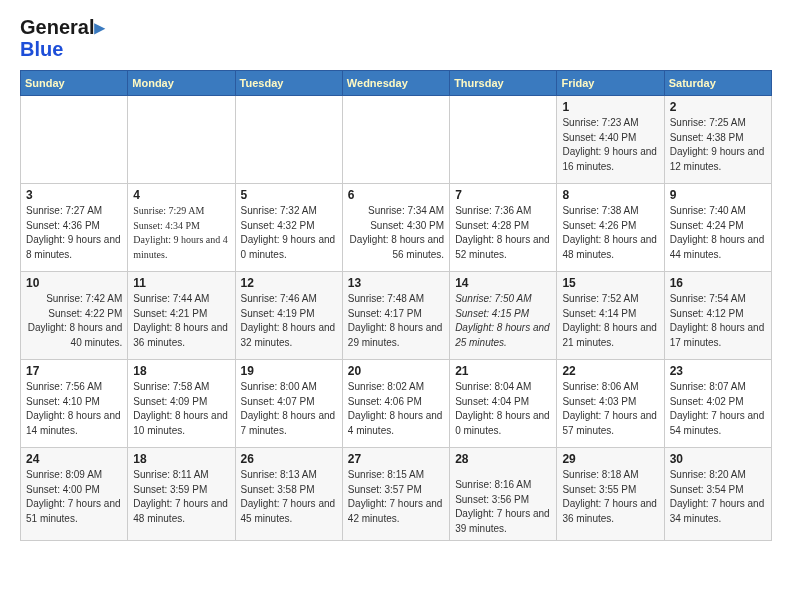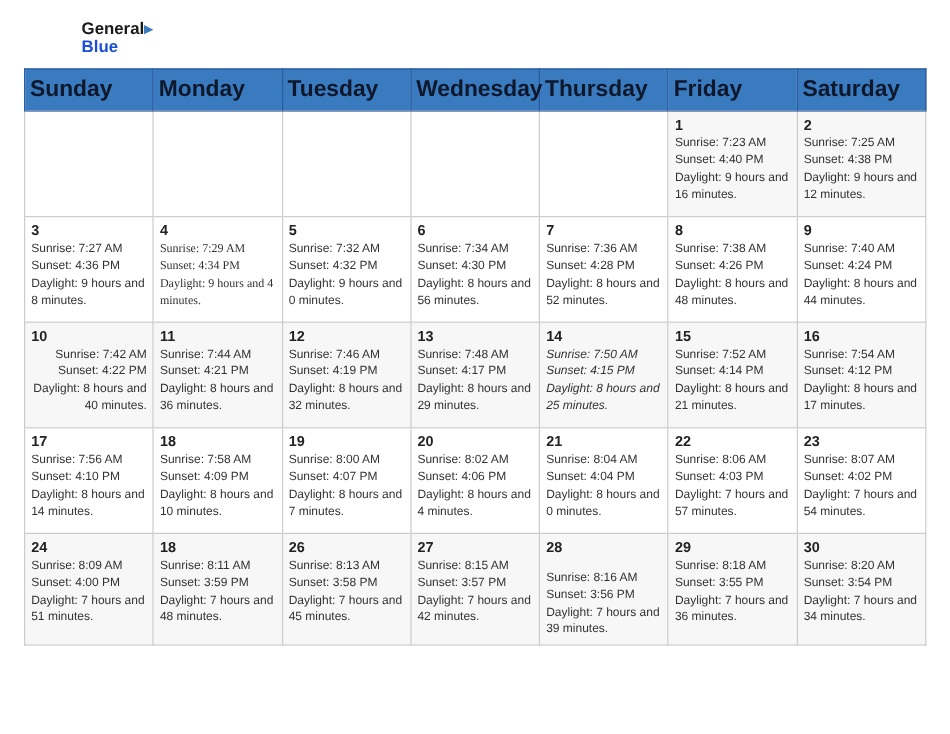--- a/index.html
+++ b/index.html
@@ -34,22 +34,22 @@
       color: #444;
       font-weight: normal;
     }
     table {
       width: 100%;
       border-collapse: collapse;
       table-layout: fixed;
     }
     thead th {
       background-color: #3a7abf;
-      color: #0f172a;
-      font-size: 19px;
+      color: #fef9c3;
+      font-size: 11px;
       font-weight: bold;
       padding: 6px 4px;
       text-align: left;
       border: 1px solid #2a5a9f;
     }
     tbody td {
       border: 1px solid #ccc;
       vertical-align: top;
       padding: 4px 5px;
       font-size: 10.5px;
@@ -73,21 +73,21 @@
     }
     .empty-cell {
       background: #fff !important;
     }
   </style>
 </head>
 <body>
 
 <div class="header-area">
   <div class="logo">
-  <div style="line-height:1.1; font-size:14px; font-weight:bold; color:#1a1a1a;margin-left:48px;">
+  <div style="line-height:1.1; font-size:20px; font-weight:bold; color:#1a1a1a;">
     <div style="color:#1a1a1a;">General<span style="color:#3a7abf;">▸</span></div>
     <div style="color:#1d4ed8;">Blue</div>
   </div>
 </div>
   <div class="title-block">
     <div class="month-title"></div>
     <div class="location-title"></div>
   </div>
 </div>
 
@@ -137,21 +137,21 @@
 Daylight: 9 hours and 4 minutes.</div>
         </td>
         <td>
           <span class="day-number">5</span>
           <div class="day-info" style="white-space: pre-line;">Sunrise: 7:32 AM
 Sunset: 4:32 PM
 Daylight: 9 hours and 0 minutes.</div>
         </td>
         <td>
           <span class="day-number">6</span>
-          <div class="day-info" style="white-space: pre-line;">Sunrise: 7:34 AM
+          <div class="day-info" style="white-space: pre-line; text-align: right;">Sunrise: 7:34 AM
 Sunset: 4:30 PM
 Daylight: 8 hours and 56 minutes.</div>
         </td>
         <td>
           <span class="day-number">7</span>
           <div class="day-info" style="white-space: pre-line;">Sunrise: 7:36 AM
 Sunset: 4:28 PM
 Daylight: 8 hours and 52 minutes.</div>
         </td>
         <td>

